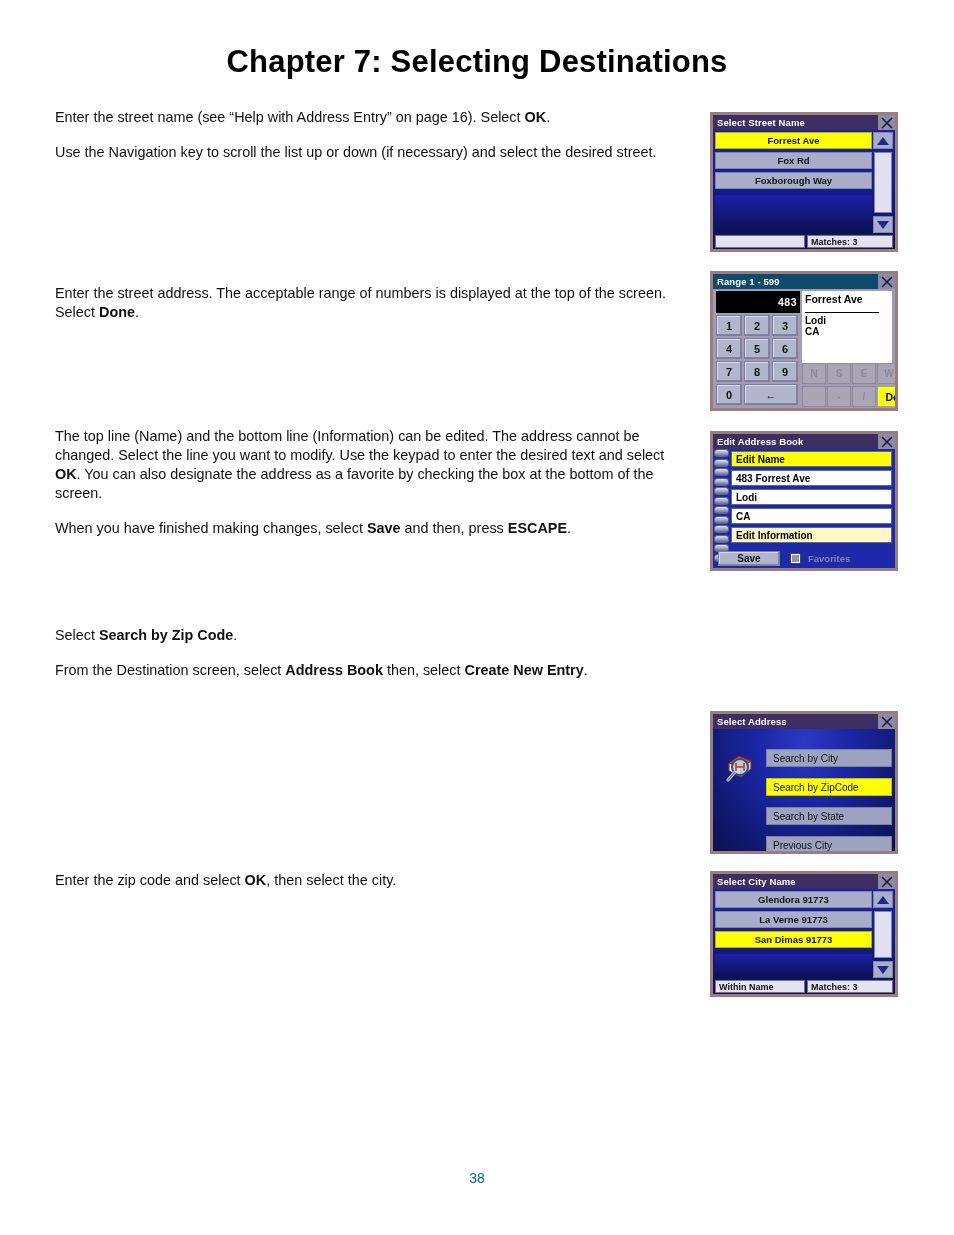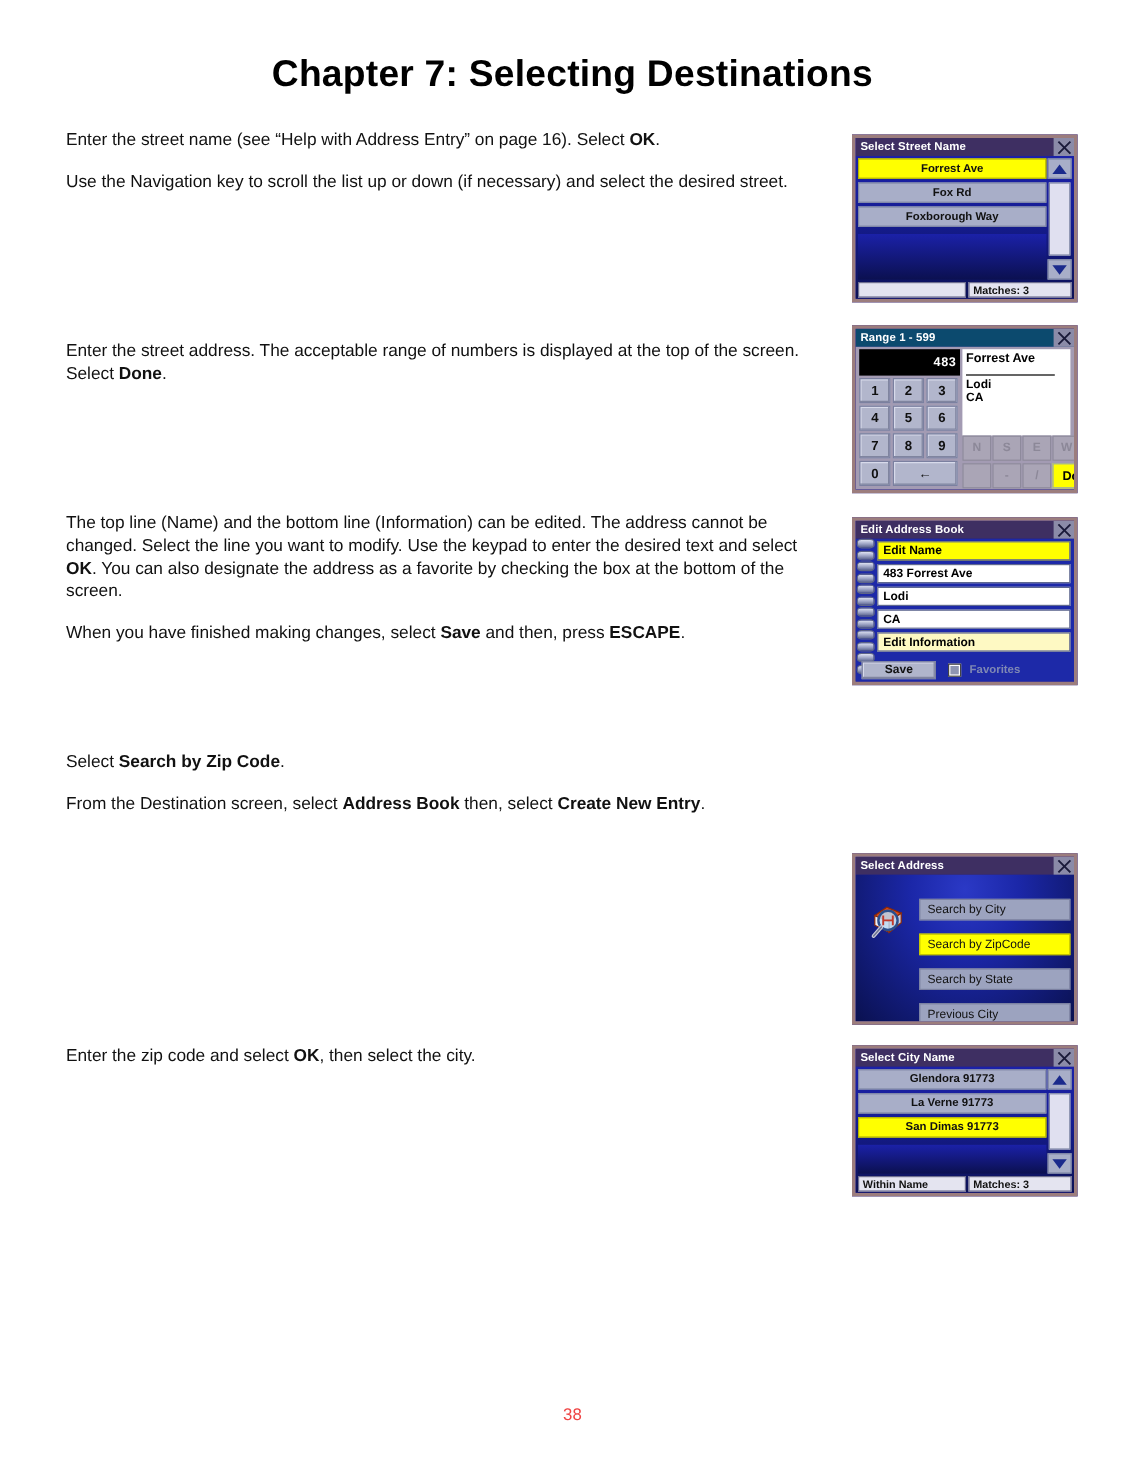--- a/index.html
+++ b/index.html
@@ -281,21 +281,21 @@
     font-size: 10px; font-weight: normal; color: #111;
   }
   .mitem.sel { background: #ffff00; border-color: #c2c200; }
 
   
   .pagenum {
     position: absolute;
     left: 0; right: 0; top: 1170px;
     text-align: center;
     font-size: 14px;
-    color: #ef4444;
+    color: #0369a1;
   }
 </style>
 </head>
 <body>
 
 <div class="page-title">Chapter 7: Selecting Destinations</div>
 
 <div class="blk blk1">
   <p class="para"><span>Enter the street name (see “Help with Address Entry” on page 16). Select </span><b>OK</b><span>.</span></p>
   <p class="para">Use the Navigation key to scroll the list up or down (if necessary) and select the desired street.</p>

